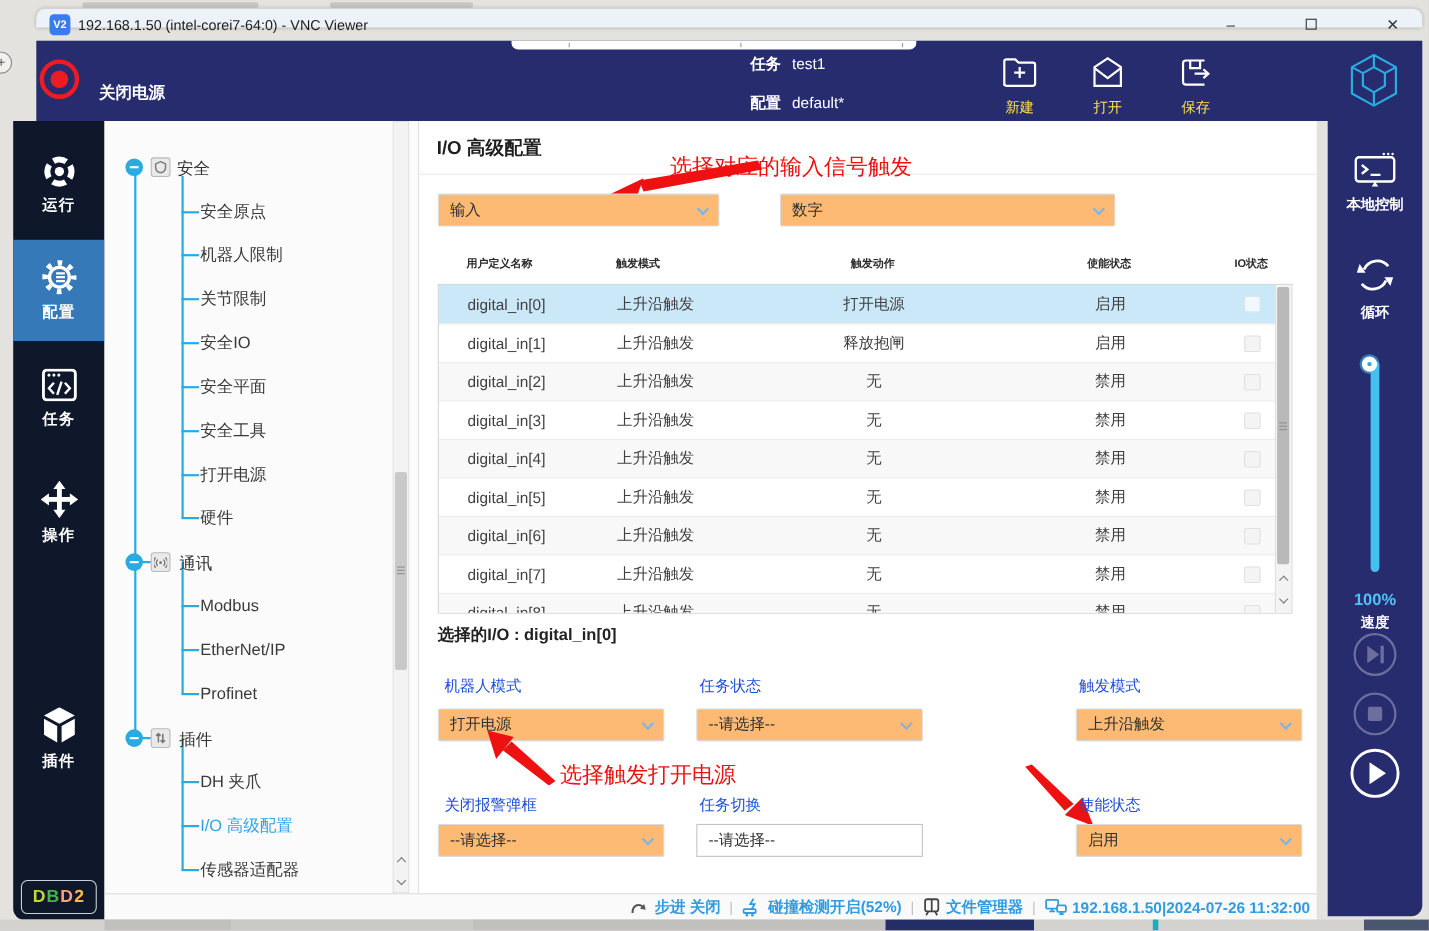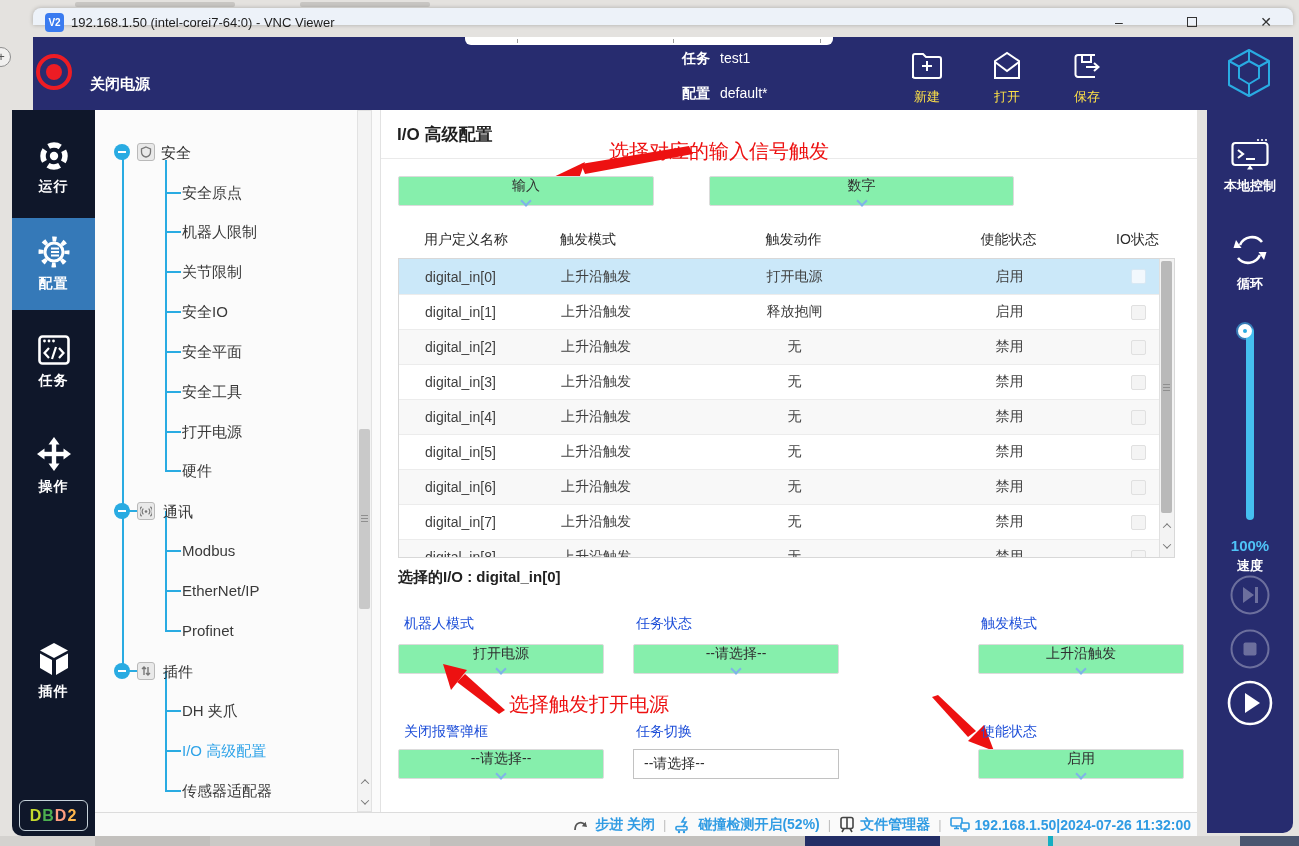--- a/index.html
+++ b/index.html
@@ -67,28 +67,28 @@
   .chv { width:6px; height:6px; border-right:1.6px solid #777; border-bottom:1.6px solid #777; }
   .chv.up { transform:rotate(-135deg) translate(-1px,-1px); }
   .chv.dn { transform:rotate(45deg) translate(-1px,-1px); }
 
   
   .mainpanel { position:absolute; left:380px; top:110px; width:817px; height:702px; background:#fff; border-left:1px solid #E2E2E2; }
   .mp-title { position:absolute; left:16px; top:13px; font-size:17px; font-weight:bold; color:#1f1f1f; }
   .mp-divider { position:absolute; left:0; top:48px; width:100%; height:1px; background:#EAEAEA; }
   .annot { position:absolute; color:#ED1111; font-size:20px; white-space:nowrap; }
   .red-arrow { position:absolute; }
-  .dd { position:absolute; height:30px; background:#86efac; border:1px solid #DBDBDB; border-radius:2px;
-    display:flex; align-items:center; justify-content:space-between; padding:0 10px; font-size:14px; color:#2F2F2F;flex-direction:column; }
+  .dd { position:absolute; height:30px; background:#fdba74; border:1px solid #DBDBDB; border-radius:2px;
+    display:flex; align-items:center; justify-content:space-between; padding:0 10px; font-size:14px; color:#2F2F2F; }
   .dd .chev { width:8px; height:8px; border-right:2px solid #7FB3E8; border-bottom:2px solid #7FB3E8;
     transform:rotate(45deg); margin-top:-3px; }
   .txtfield { position:absolute; height:30px; background:#fff; border:1px solid #C2C2C2; display:flex; align-items:center;
     padding:0 10px; font-size:14px; color:#2F2F2F; }
   .thead { position:absolute; left:17px; top:112px; width:761px; height:36px; display:grid;
-    grid-template-columns:158px 130px 215px 215px 43px; align-items:center; font-size:14px; font-weight:normal; color:#2b2b2b; }
+    grid-template-columns:158px 130px 215px 215px 43px; align-items:center; font-size:10px; font-weight:bold; color:#2b2b2b; }
   .thead .c1 { padding-left:26px; } .thead .c2 { padding-left:4px; }
   .thead .cc { text-align:center; }
   .tbody { position:absolute; left:17px; top:148px; width:777px; height:300px; border:1px solid #D8D8D8; overflow:hidden; background:#fff; }
   .trow { position:relative; width:761px; height:35px; display:grid; grid-template-columns:158px 130px 215px 215px 43px;
     align-items:center; font-size:14px; color:#3F3F3F; border-top:1px solid #ECECEC; }
   .trow:first-child { border-top:none; }
   .trow:nth-child(odd) { background:#F8F8F8; }
   .trow.sel { background:#CBE8F9; }
   .trow .c1 { padding-left:26px; } .trow .c2 { padding-left:4px; }
   .trow .cc { text-align:center; }

